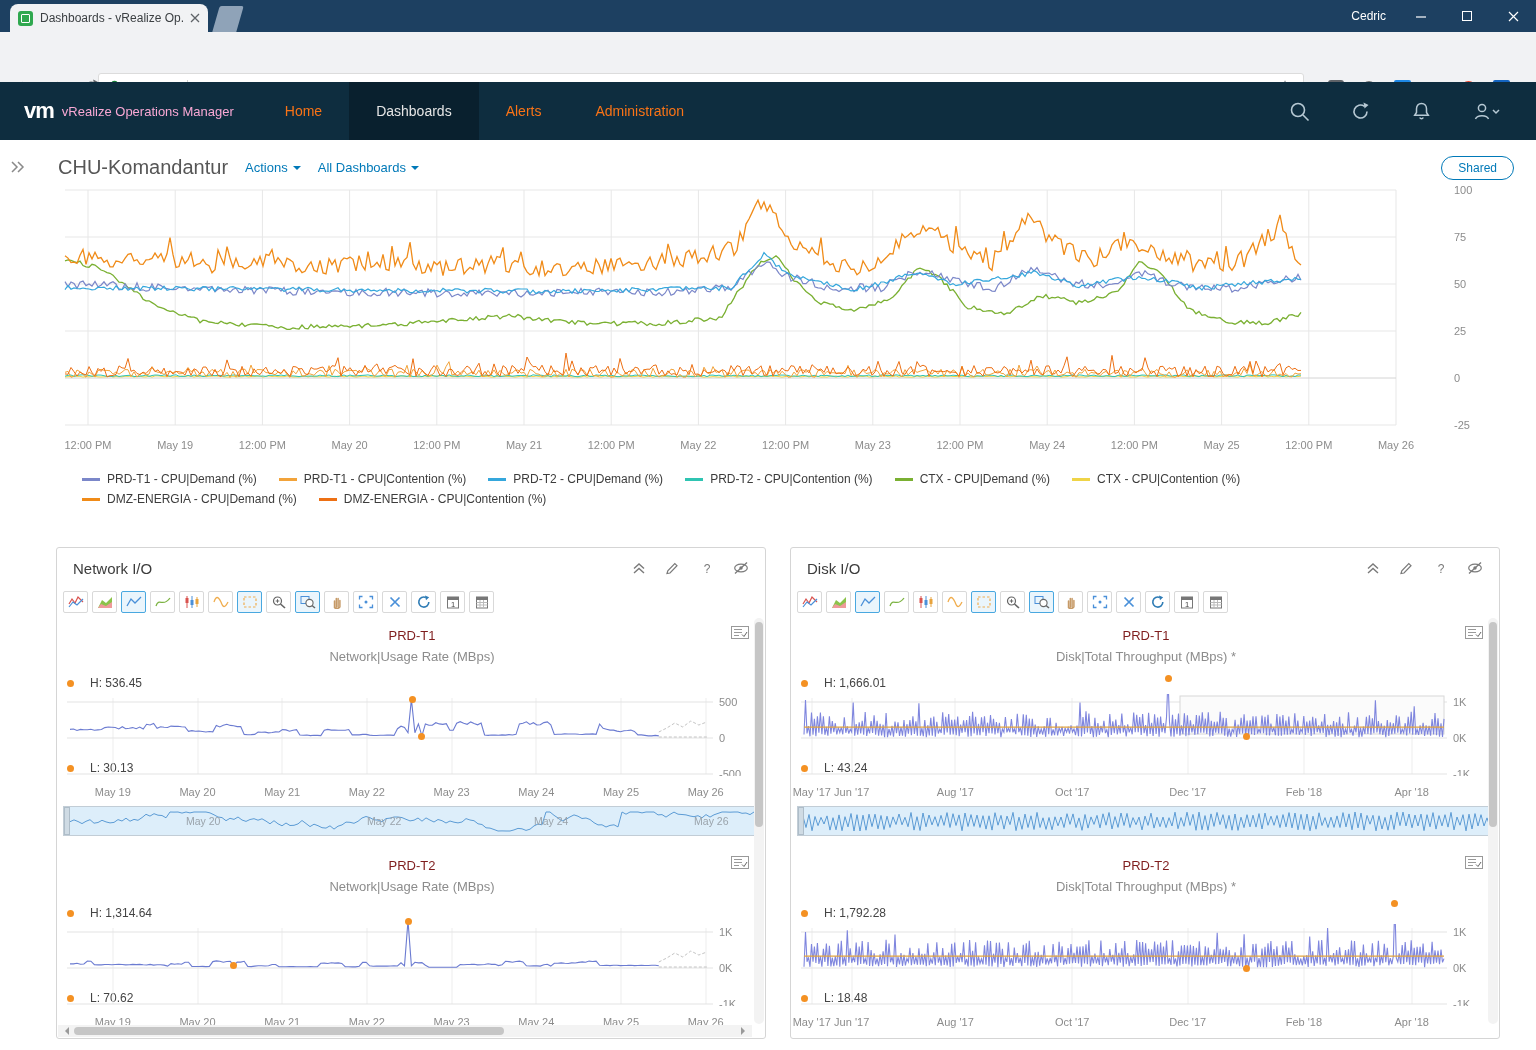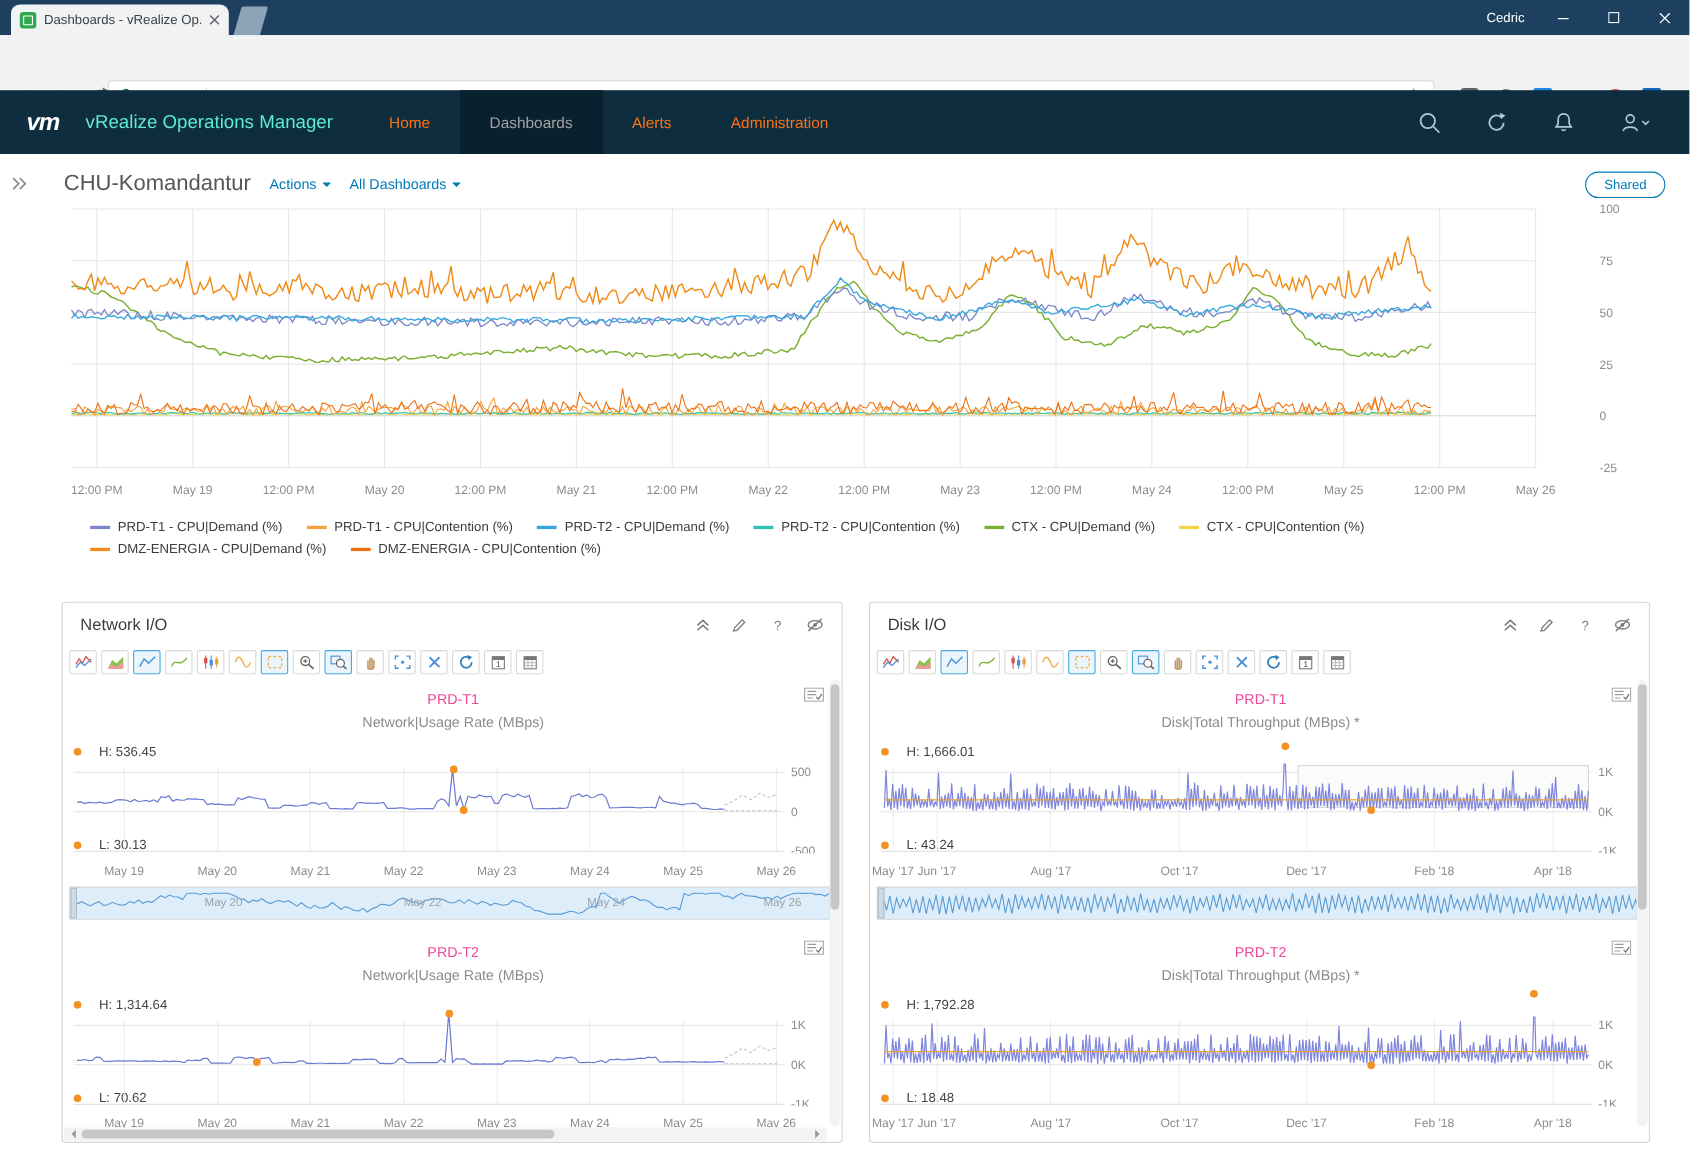--- a/index.html
+++ b/index.html
@@ -32,25 +32,25 @@
 .ext-box{width:16px;height:16px;background:#5f6368;border-radius:3px}
 .ext-ring{width:14px;height:14px;border:2.5px solid #757575;border-radius:50%}
 .ext-ring.red{border-color:#e8442d;width:15px;height:15px}
 .ext-arrow{width:17px;height:17px;background:#1e88e5;border-radius:2px;color:#fff;font-size:11px;line-height:17px;text-align:center}
 .ext-ip{font-size:10px;font-weight:bold;color:#5f6368;letter-spacing:.5px}
 .ext-in{width:17px;height:17px;background:#1565c0;border-radius:2px;color:#fff;font-size:10px;font-weight:bold;line-height:17px;text-align:center}
 .badge{position:absolute;right:-4px;bottom:-3px;background:#e33o;background:#e03c31;color:#fff;font-size:8px;line-height:10px;padding:0 2px;border-radius:2px}
 
 
 .apphead{position:absolute;top:82px;left:0;right:0;height:58px;background:#0e2d3f;display:flex;align-items:center}
-.vmlogo{margin-left:24px;color:#fff;font-weight:bold;font-size:22px;font-style:italic;letter-spacing:-1px}
-.apptitle{color:#5eead4;font-size:17px;margin-left:24px;margin-right:24px;white-space:nowrap}
+.vmlogo{margin-left:24px;color:#fff;font-weight:bold;font-size:22px;letter-spacing:-1px}
+.apptitle{color:#f9a8d4;font-size:13px;margin-left:8px;margin-right:24px;white-space:nowrap}
 .mainnav{display:flex;height:100%}
 .nav-item{display:flex;align-items:center;padding:0 27px;color:#f97316;font-size:14px;cursor:pointer}
-.nav-item.active{background:#09202e;color:#a3a3a3}
+.nav-item.active{background:#09202e;color:#e5e5e5}
 .hd-icons{margin-left:auto;display:flex;gap:40px;margin-right:36px;align-items:center}
 .hd-ic{display:flex;cursor:pointer}
 
 
 .content{position:absolute;top:140px;left:0;right:0;bottom:0;background:#fff}
 .rail-expander{position:absolute;left:10px;top:20px;cursor:pointer}
 .dash-head{position:absolute;left:58px;top:16px;display:flex;align-items:center;gap:17px}
 .dash-title{font-size:20px;color:#565656}
 .linkbtn{color:#0079b8;font-size:13px;display:flex;align-items:center;gap:5px;cursor:pointer}
 .dd-caret{width:0;height:0;border:4px solid transparent;border-top-color:#0079b8;margin-top:4px}
@@ -71,21 +71,21 @@
 .panel:nth-of-type(2){left:790px}
 .panel-h{height:40px;display:flex;align-items:center;padding:0 16px}
 .p-title{font-size:15px;color:#3c3c3c}
 .p-icons{margin-left:auto;display:flex;gap:18px}
 .ph-ic{display:flex;cursor:pointer}
 .p-toolbar{display:flex;gap:4px;padding:2px 6px;align-items:center;height:28px}
 .tb-btn{width:25px;height:22px;display:flex;align-items:center;justify-content:center;border:1px solid #d9d9d9;border-radius:2px;background:#fff;cursor:pointer}
 .tb-btn.sel{border-color:#49a8e0;background:#eaf5fc}
 .p-body{position:relative;height:422px;overflow:hidden}
 .mchart{position:absolute;left:0;width:710px;height:230px}
-.mc-title{position:absolute;top:8px;width:100%;text-align:center;font-size:13px;color:#ec4899}
+.mc-title{position:absolute;top:8px;width:100%;text-align:center;font-size:13px;color:#7f1d1d}
 .mc-menu{position:absolute;right:18px;top:5px;cursor:pointer}
 .mc-sub{position:absolute;top:29px;width:100%;text-align:center;font-size:13px;color:#8c8c8c}
 .mc-hl{position:absolute;left:10px;display:flex;gap:16px;align-items:center;font-size:12px;color:#444}
 .mc-high{top:56px}
 .mc-low{top:141px}
 .odot{width:7px;height:7px;border-radius:50%;background:#f49123;display:inline-block}
 .mc-plotwrap{position:absolute;left:4px;top:74px;width:700px;height:82px}
 .glv{stroke:#ededed;stroke-width:1}
 .glh{stroke:#e3e3e3;stroke-width:1}
 .selbox{fill:#fbfbfb;stroke:#d8d8d8}

